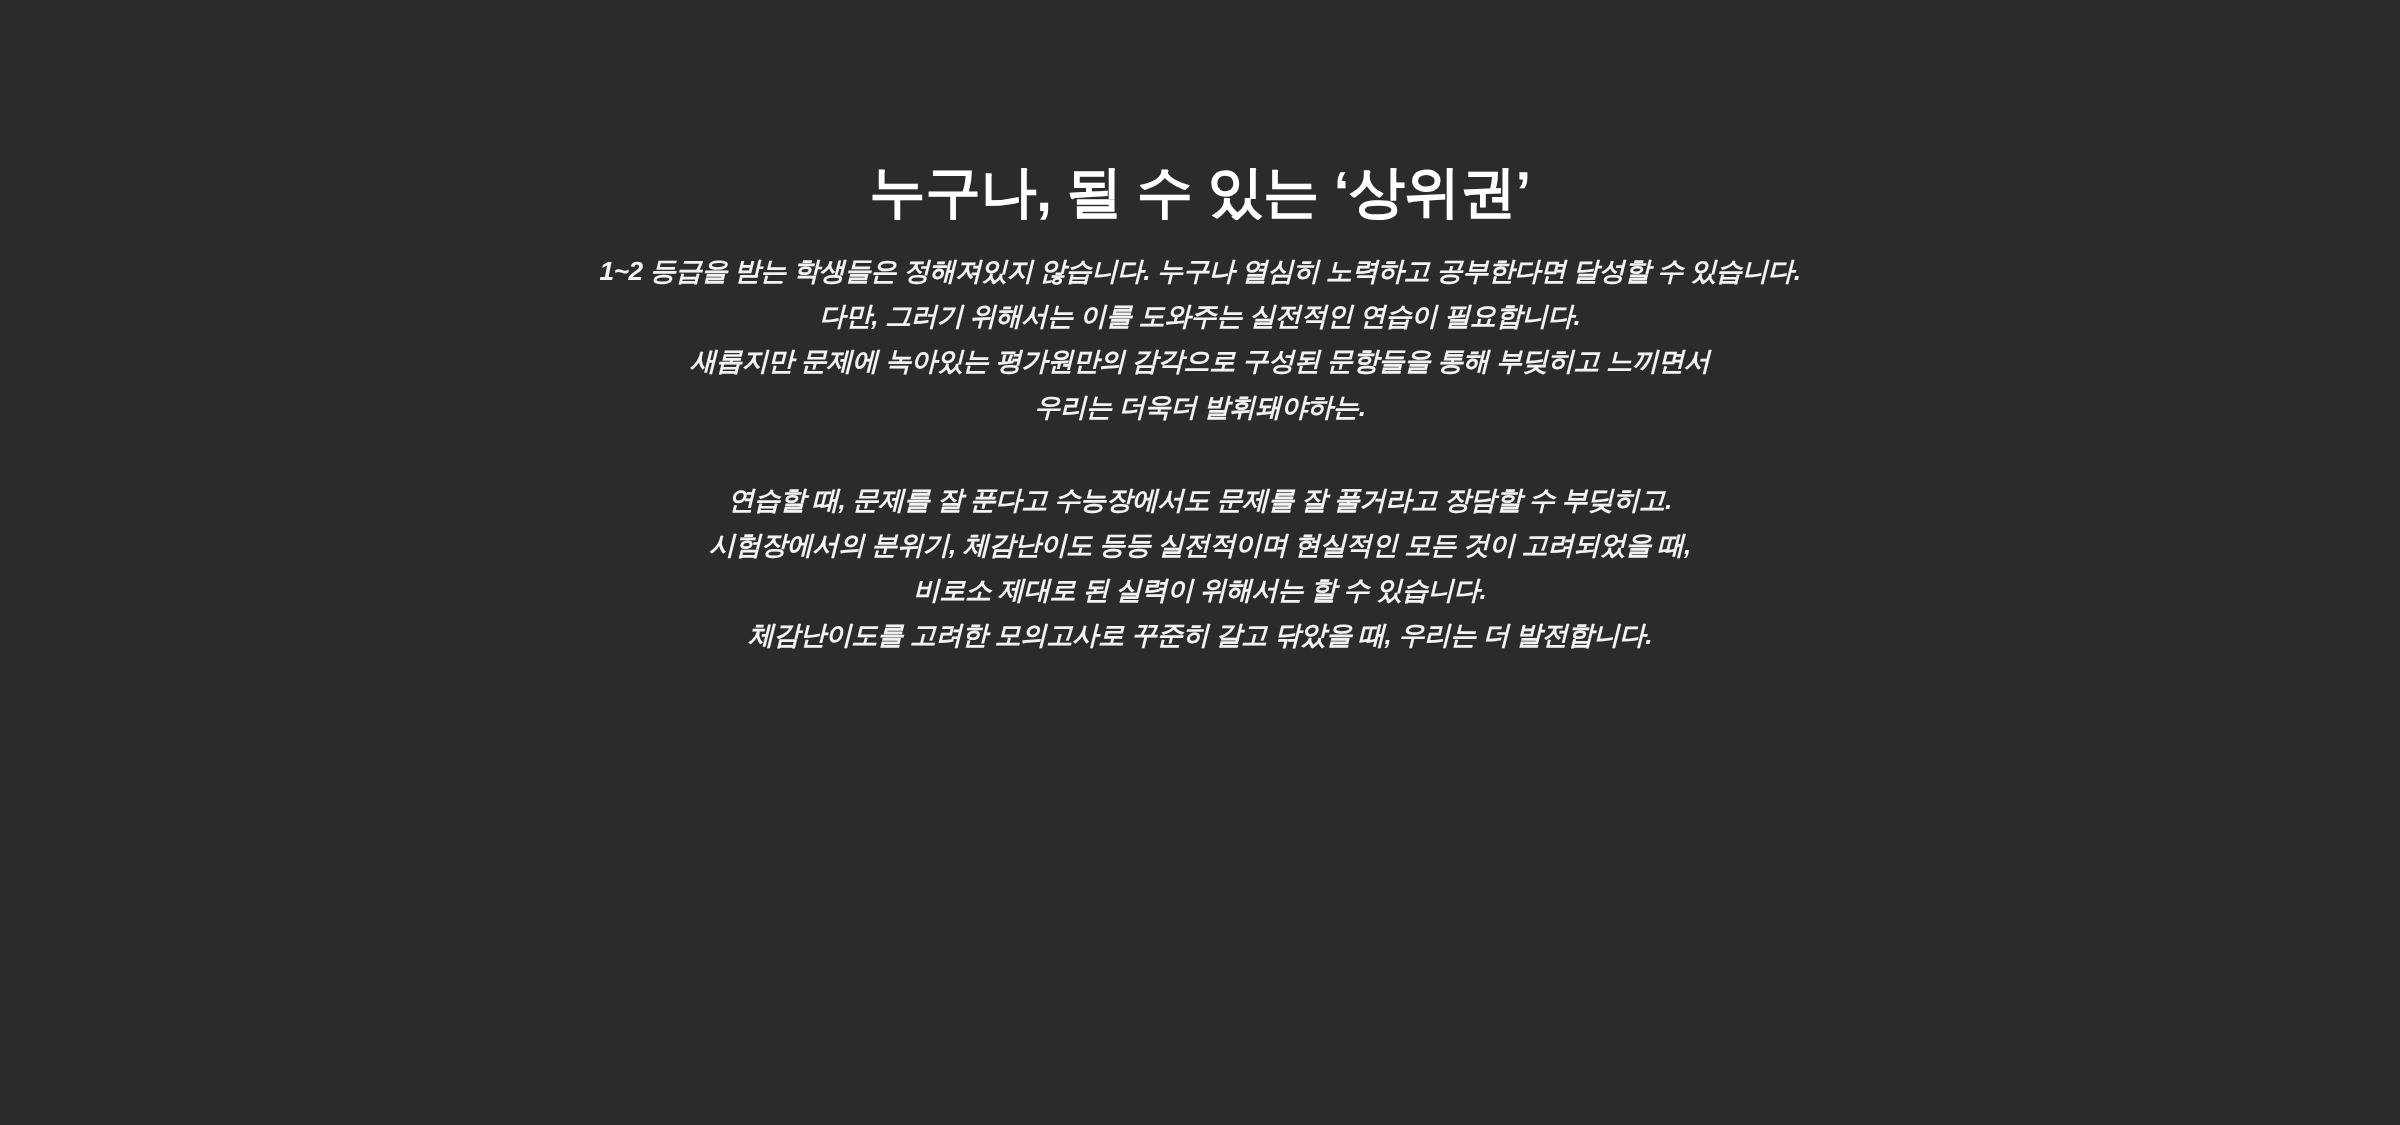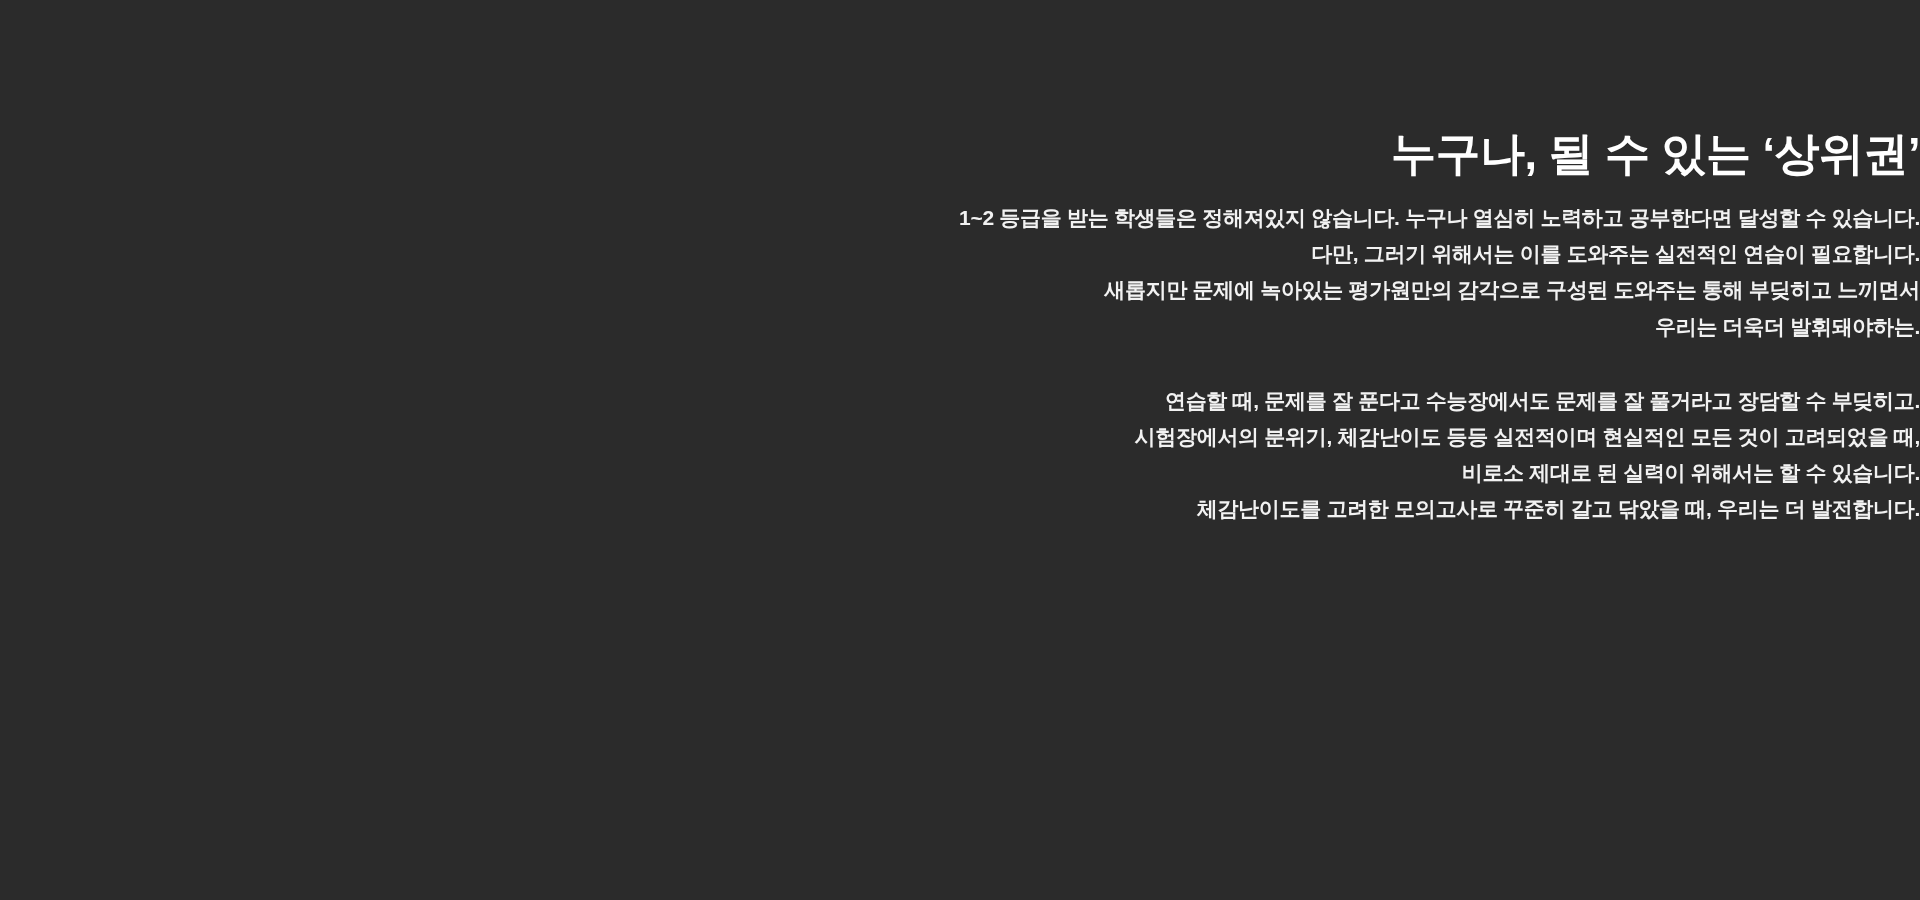--- a/index.html
+++ b/index.html
@@ -21,21 +21,21 @@
     background: #2b2b2b;
     display: flex;
     flex-direction: column;
     align-items: center;
     justify-content: flex-start;
     box-sizing: border-box;
     padding-top: 126px;
   }
   .section {
     width: 100%;
-    text-align: right;
+    text-align: center;
   }
   .headline {
     font-size: 45px;
     font-weight: 700;
     letter-spacing: -0.5px;
     line-height: 1.25;
     color: #ffffff;
     margin: 0 0 18px 0;
     white-space: pre;
   }
@@ -46,36 +46,37 @@
   .body-lines {
     font-size: 21px;
     font-weight: 700;
     line-height: 1.72;
     color: #f2f2f2;
     letter-spacing: -0.3px;
   }
   .body-lines .line {
     display: block;
     white-space: pre;
+    font-style: italic;
   }
   .spacer-gap {
     height: 38px;
   }
 </style>
 </head>
 <body>
 
 <div class="page">
 
   <section class="section">
     <h1 class="headline">누구나, 될 수 있는 ‘상위권’</h1>
     <div class="body-lines">
       <span class="line">1~2 등급을 받는 학생들은 정해져있지 않습니다. 누구나 열심히 노력하고 공부한다면 달성할 수 있습니다.</span>
       <span class="line">다만, 그러기 위해서는 이를 도와주는 실전적인 연습이 필요합니다.</span>
-      <span class="line">새롭지만 문제에 녹아있는 평가원만의 감각으로 구성된 도와주는 통해 부딪히고 느끼면서</span>
+      <span class="line">새롭지만 문제에 녹아있는 평가원만의 감각으로 구성된 문항들을 통해 부딪히고 느끼면서</span>
       <span class="line">우리는 더욱더 발휘돼야하는.</span>
     </div>
   </section>
 
   <div class="spacer-gap"></div>
 
   <section class="section">
     <div class="body-lines">
       <span class="line">연습할 때, 문제를 잘 푼다고 수능장에서도 문제를 잘 풀거라고 장담할 수 부딪히고.</span>
       <span class="line">시험장에서의 분위기, 체감난이도 등등 실전적이며 현실적인 모든 것이 고려되었을 때,</span>

